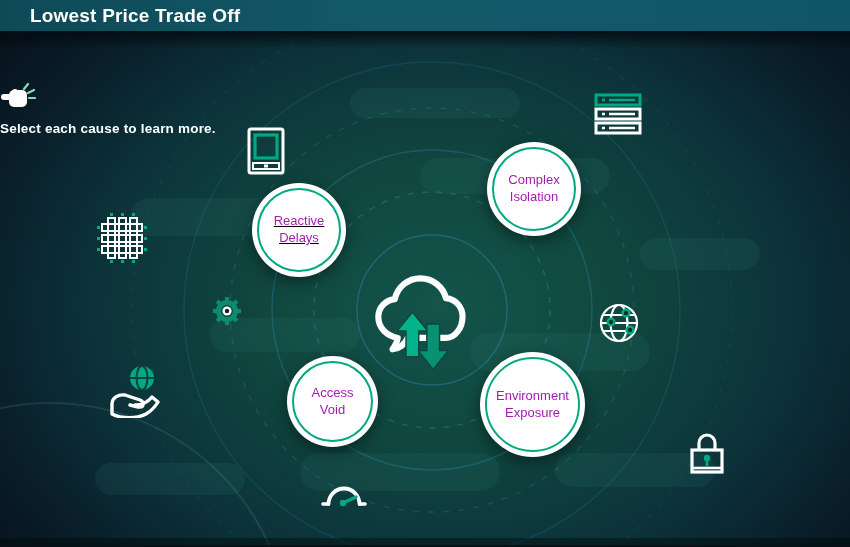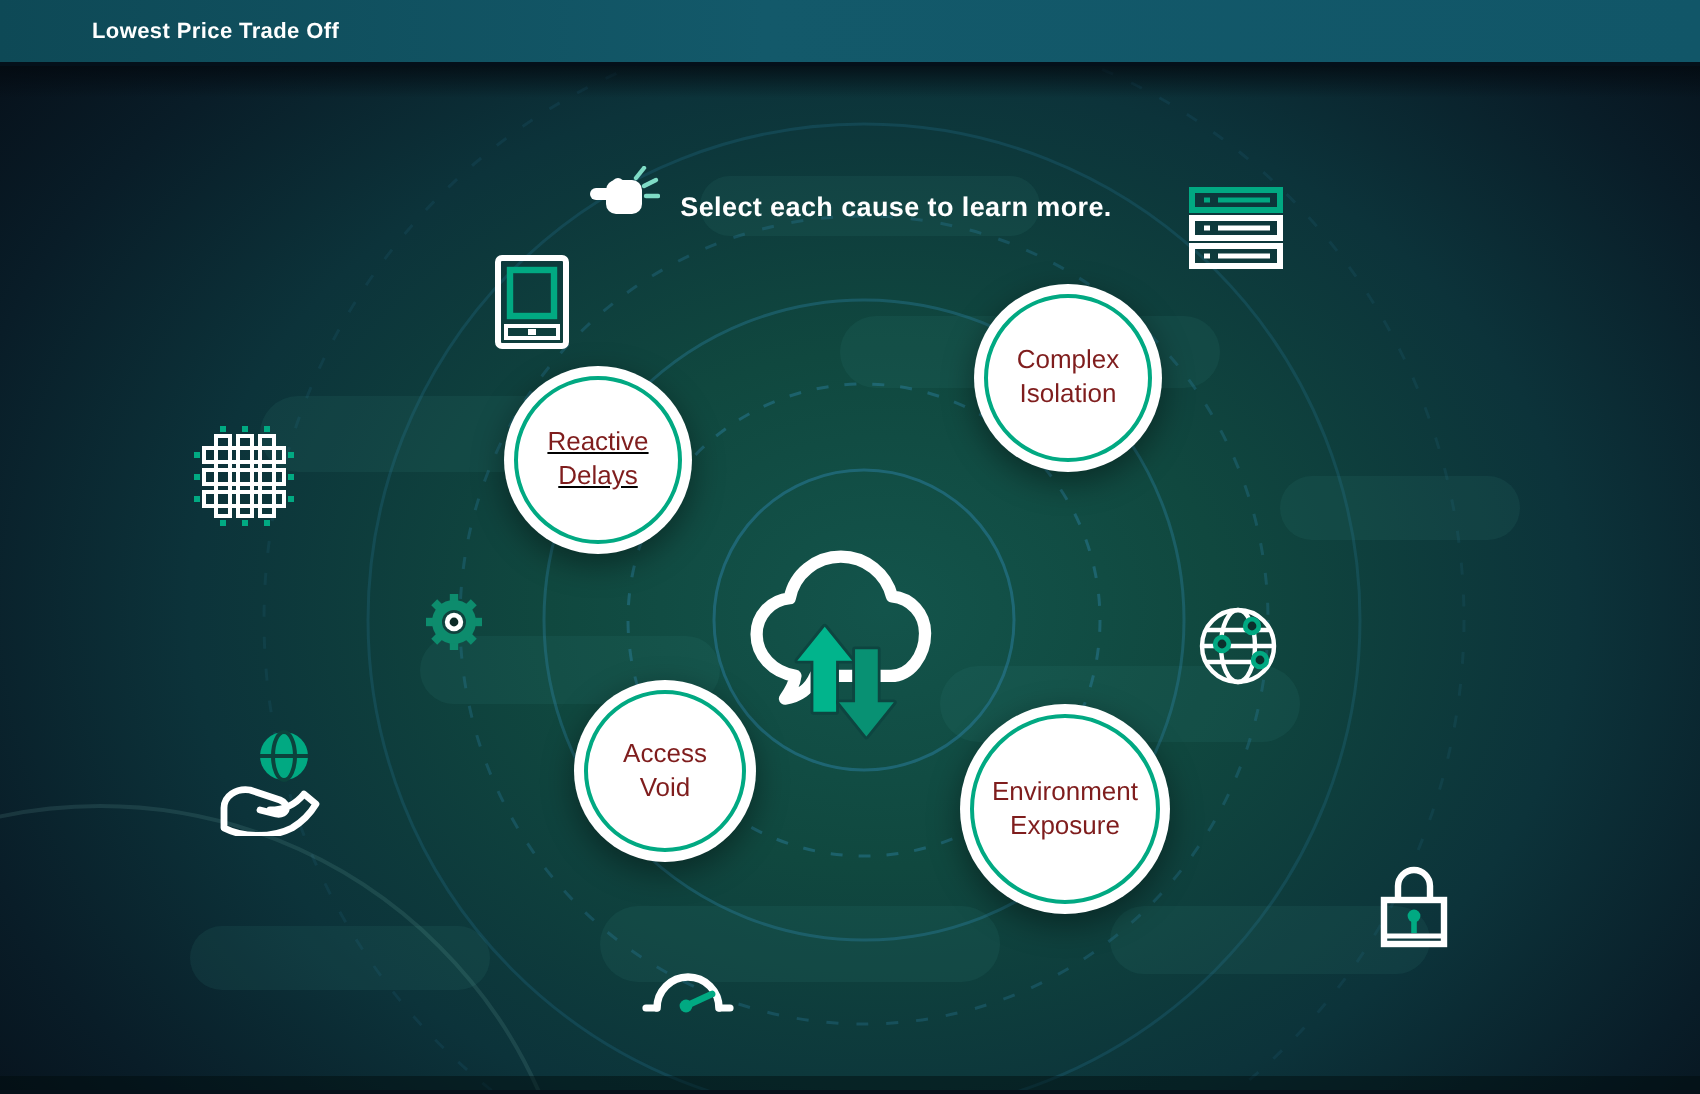--- a/index.html
+++ b/index.html
@@ -6,42 +6,42 @@
   body{
     width:850px;height:547px;overflow:hidden;background:#07111a;
     font-family:"Liberation Sans",sans-serif;
     -webkit-font-smoothing:antialiased;
   }
   .header{
     height:33px;background:linear-gradient(90deg,#0e4956,#13596a 45%,#115668);
     display:flex;align-items:center;padding-left:30px;box-sizing:border-box;
     border-bottom:2px solid #04101a;
   }
-  .header-title{color:#ffffff;font-size:11px;font-weight:700;letter-spacing:.2px;margin-left:16px;}
+  .header-title{color:#ffffff;font-size:19px;font-weight:700;letter-spacing:.2px;}
   .stage{
     position:relative;width:850px;height:512px;overflow:hidden;
     background:radial-gradient(ellipse 560px 430px at 52% 53%,
       #13544b 0%, #10483f 30%, #0c333a 62%, #091d28 85%, #07121c 100%);
   }
   .pill{position:absolute;border-radius:20px;background:rgba(52,130,118,.14);}
   .rings,.icon{position:absolute;}
   .rings{left:0;top:0;}
   .top-shadow{position:absolute;left:0;top:0;width:100%;height:16px;
     background:linear-gradient(180deg,rgba(3,9,15,.75),rgba(3,9,15,0));}
   .bottom-bar{position:absolute;left:0;bottom:0;width:100%;height:7px;background:rgba(1,10,12,.45);}
   .instruction{position:absolute;top:50px;left:0;width:100%;display:flex;
-    justify-content:center;align-items:flex-end;gap:10px;}
+    justify-content:center;align-items:flex-start;gap:10px;flex-direction:column;}
   .instruction-text{color:#fff;font-size:13.5px;font-weight:700;letter-spacing:.2px;}
   .cause{
     position:absolute;border-radius:50%;background:#fff;cursor:pointer;
     display:flex;align-items:center;justify-content:center;text-align:center;
     box-shadow:0 5px 16px rgba(0,0,0,.4);
   }
   .cause::after{content:"";position:absolute;inset:5px;border:2px solid #01A982;border-radius:50%;}
-  .cause-label{font-size:13px;color:#7f1d1d;line-height:1.3;padding:0 11px;}
+  .cause-label{font-size:13px;color:#a21caf;line-height:1.3;padding:0 11px;}
   svg{display:block;}
 </style>
 </head>
 <body>
 
 <div class="header">
   <span class="header-title">Lowest Price Trade Off</span>
 </div>
 
 <div class="stage">
@@ -95,21 +95,21 @@
       <path d="M65 62 L65 90 L56.5 90 L71 108 L85.5 90 L77 90 L77 62 Z" fill="#089173" stroke="#0d4540" stroke-width="3" paint-order="stroke" stroke-linejoin="round"></path>
     </svg>
   </div>
 
   <div class="cause" style="left:252px;top:150px;width:94px;height:94px;text-decoration:underline;">
     <span class="cause-label">Reactive Delays</span>
   </div>
   <div class="cause" style="left:487px;top:109px;width:94px;height:94px;">
     <span class="cause-label">Complex Isolation</span>
   </div>
-  <div class="cause" style="left:287px;top:307px;width:91px;height:91px;">
+  <div class="cause" style="left:287px;top:323px;width:91px;height:91px;">
     <span class="cause-label">Access Void</span>
   </div>
   <div class="cause" style="left:480px;top:319px;width:105px;height:105px;">
     <span class="cause-label">Environment Exposure</span>
   </div>
 
   <div class="icon" style="left:247px;top:94px;">
     <svg width="38" height="48" viewBox="0 0 38 48">
       <rect x="2" y="2" width="34" height="44" rx="2" fill="none" stroke="#fff" stroke-width="3"></rect>
       <rect x="8" y="8" width="22" height="23" fill="none" stroke="#01A982" stroke-width="3.2"></rect>

